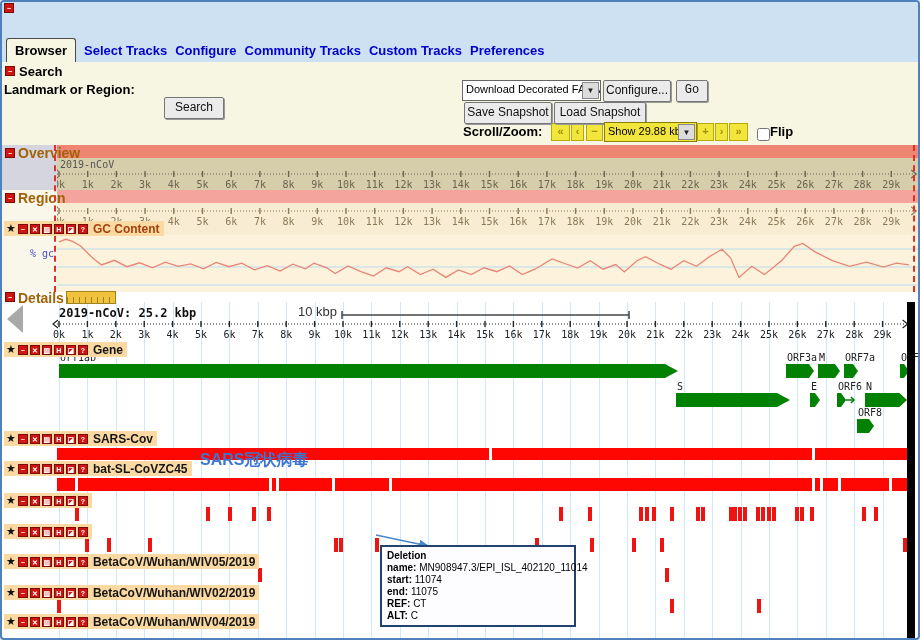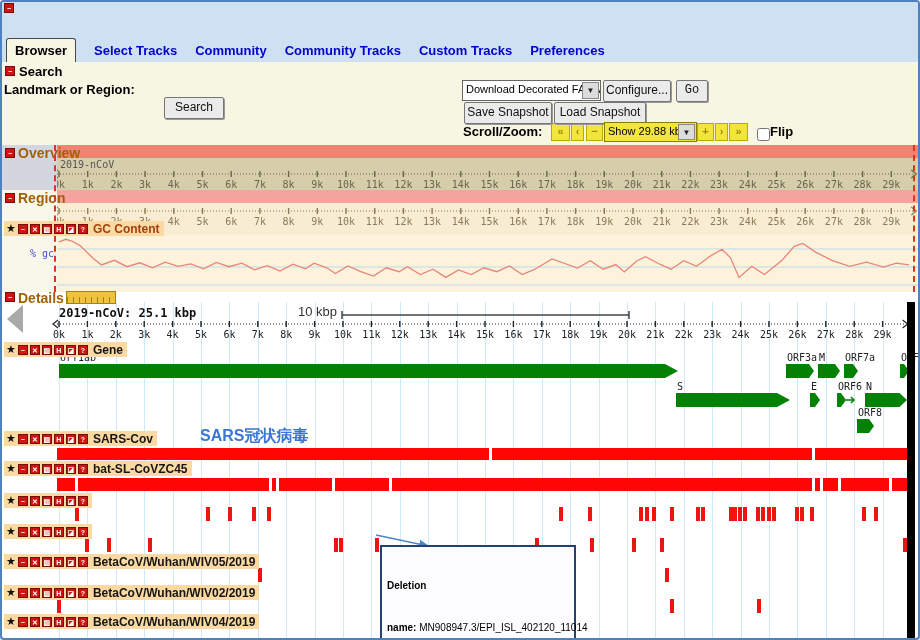--- a/index.html
+++ b/index.html
@@ -20,39 +20,39 @@
   .ybtn{position:absolute;background:#f2e63c;border:1px solid #b9a900;color:#a08c00;
         font-weight:bold;text-align:center;font-size:11px;line-height:15px;}
   .strip{position:absolute;height:15px;background:#fbd9a2;display:flex;align-items:center;
          gap:2px;padding:0 4px 0 2px;z-index:30;}
   .strip .star{color:#111;font-size:11px;line-height:11px;}
   .strip .lbl{font-weight:bold;font-size:12px;color:#151515;margin-left:3px;white-space:nowrap;}
   .secthead{font-weight:bold;font-size:14px;color:#a16207;}
   .tick{position:absolute;width:4px;background:#ee1412;z-index:20;}
   .dashred{position:absolute;width:0;border-left:2px dashed #e03028;z-index:25;}
   .cjk{position:absolute;color:#3a76d2;font-size:16px;font-weight:bold;z-index:22;white-space:nowrap;}
-  .tabs{position:absolute;left:4px;top:36px;display:flex;align-items:flex-end;gap:18px;}
+  .tabs{position:absolute;left:4px;top:36px;display:flex;align-items:flex-end;gap:8px;}
   #tab-browser{background:#f7f6e2;border:1px solid #4a4a4a;border-bottom:none;border-radius:3px 3px 0 0;
       padding:4px 8px 5px 8px;font-weight:bold;font-size:13px;color:#000;}
   .tablink{font-weight:bold;font-size:13px;color:#0000cd;padding-bottom:5px;cursor:pointer;}
-  .ttip-line{white-space:nowrap;margin-top:30px;}
+  .ttip-line{white-space:nowrap;}
 </style>
 </head>
 <body>
 
 <div id="win">
 
   <div class="abs" style="left:0;top:0;width:916px;height:60px;background:#cde1f2;"></div>
   <span class="redicon abs" style="left:2px;top:1px;">−</span>
 
   <div class="tabs">
     <div id="tab-browser">Browser</div>
 
   <div class="tablink">Select Tracks</div>
-      <div class="tablink">Community</div>
+      <div class="tablink">Configure</div>
       <div class="tablink">Community Tracks</div>
       <div class="tablink">Custom Tracks</div>
       <div class="tablink">Preferences</div>
     </div>
 
   <div class="abs" style="left:0;top:60px;width:916px;height:83px;background:#f7f6e2;"></div>
   <span class="redicon abs" style="left:3px;top:64px;z-index:5;">−</span>
   <div class="abs bold" style="left:17px;top:62px;font-size:13px;z-index:5;">Search</div>
   <div class="abs bold" style="left:2px;top:80px;font-size:13px;z-index:5;">Landmark or Region:</div>
   <div class="btn" style="left:162px;top:95px;width:58px;height:20px;z-index:5;">Search</div>
@@ -236,21 +236,21 @@
   <div class="dashred" style="left:911px;top:143px;height:147px;"></div>
 
   <span class="redicon abs" style="left:3px;top:290px;z-index:6;">−</span>
   <div class="abs secthead" style="left:16px;top:288px;z-index:6;">Details</div>
   <div class="abs" style="left:64px;top:289px;width:48px;height:11px;background:#f0c23e;border:1px solid #a0831c;z-index:6;
               background-image:repeating-linear-gradient(90deg,#a0831c 0 1px,transparent 1px 6px);background-position:0 5px;background-size:100% 6px;background-repeat:no-repeat;"></div>
   <svg class="abs" style="left:3px;top:303px;z-index:6;" width="20" height="30">
     <polygon points="18,0 2,14 18,28" fill="#a9a9a9"></polygon>
   </svg>
 
-  <div class="abs mono bold" style="left:57px;top:304px;font-size:12px;color:#111;z-index:6;">2019-nCoV: 25.1 kbp</div>
+  <div class="abs mono bold" style="left:57px;top:304px;font-size:12px;color:#111;z-index:6;">2019-nCoV: 25.2 kbp</div>
   <div class="abs" style="left:296px;top:302px;font-size:13px;color:#333;z-index:6;">10 kbp</div>
   <svg class="abs" id="dt-ruler" style="left:0;top:300px;z-index:5;" width="916" height="40">
       <line x1="340" y1="13" x2="627" y2="13" stroke="#444" stroke-width="1.5"></line>
       <line x1="340" y1="9" x2="340" y2="17" stroke="#444" stroke-width="1.5"></line>
       <line x1="627" y1="9" x2="627" y2="17" stroke="#444" stroke-width="1.5"></line>
       <line x1="55" y1="22" x2="902.5999999999999" y2="22" stroke="#222" stroke-width="1" stroke-dasharray="1,2"></line>
       <line x1="57" y1="19" x2="57" y2="25" stroke="#222" stroke-width="1.4"></line>
       <text x="57" y="36" text-anchor="middle" fill="#222" font-size="10px" font-family="DejaVu Sans Mono, monospace">0k</text>
       <line x1="85.4" y1="19" x2="85.4" y2="25" stroke="#222" stroke-width="1.4"></line>
       <text x="85.4" y="36" text-anchor="middle" fill="#222" font-size="10px" font-family="DejaVu Sans Mono, monospace">1k</text>
@@ -365,21 +365,21 @@
       <polygon points="835,43 839,43 844,50 839,57 835,57" fill="#038103"></polygon>
       <line x1="844" y1="50" x2="852" y2="50" stroke="#038103" stroke-width="1.5"></line>
       <path d="M 849 47 L 852 50 L 849 53" fill="none" stroke="#038103" stroke-width="1.5"></path>
       <text x="836" y="40" fill="#222" font-size="10px" font-family="DejaVu Sans Mono, monospace">ORF6</text>
       <polygon points="863,43 897.44,43 905,50 897.44,57 863,57" fill="#038103"></polygon>
       <text x="864" y="40" fill="#222" font-size="10px" font-family="DejaVu Sans Mono, monospace">N</text>
       <polygon points="855,69 867,69 872,76 867,83 855,83" fill="#038103"></polygon>
       <text x="856" y="66" fill="#222" font-size="10px" font-family="DejaVu Sans Mono, monospace">ORF8</text>
     </svg>
 
-  <div class="cjk" style="left:198px;top:424px;">SARS冠状病毒</div>
+  <div class="cjk" style="left:198px;top:448px;">SARS冠状病毒</div>
 
   <div id="barhost">
       <div style="position: absolute; left: 55px; top: 446px; width: 432px; height: 12px; background: rgb(254, 6, 2); z-index: 12;"></div>
       <div style="position: absolute; left: 490px; top: 446px; width: 320px; height: 12px; background: rgb(254, 6, 2); z-index: 12;"></div>
       <div style="position: absolute; left: 813px; top: 446px; width: 92px; height: 12px; background: rgb(254, 6, 2); z-index: 12;"></div>
       <div style="position: absolute; left: 55px; top: 476px; width: 18px; height: 13px; background: rgb(254, 6, 2); z-index: 12;"></div>
       <div style="position: absolute; left: 76px; top: 476px; width: 191px; height: 13px; background: rgb(254, 6, 2); z-index: 12;"></div>
       <div style="position: absolute; left: 270px; top: 476px; width: 4px; height: 13px; background: rgb(254, 6, 2); z-index: 12;"></div>
       <div style="position: absolute; left: 277px; top: 476px; width: 53px; height: 13px; background: rgb(254, 6, 2); z-index: 12;"></div>
       <div style="position: absolute; left: 333px; top: 476px; width: 54px; height: 13px; background: rgb(254, 6, 2); z-index: 12;"></div>

